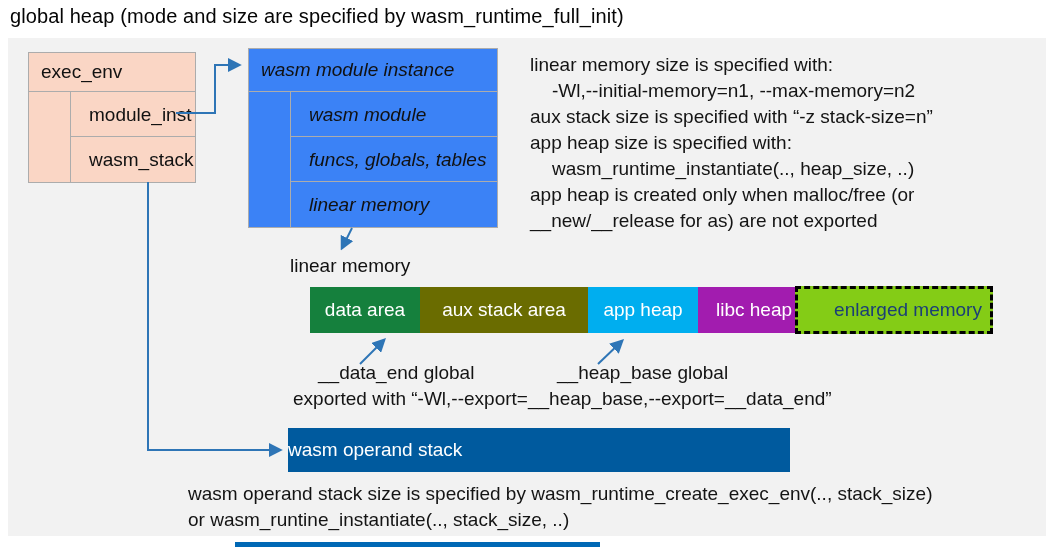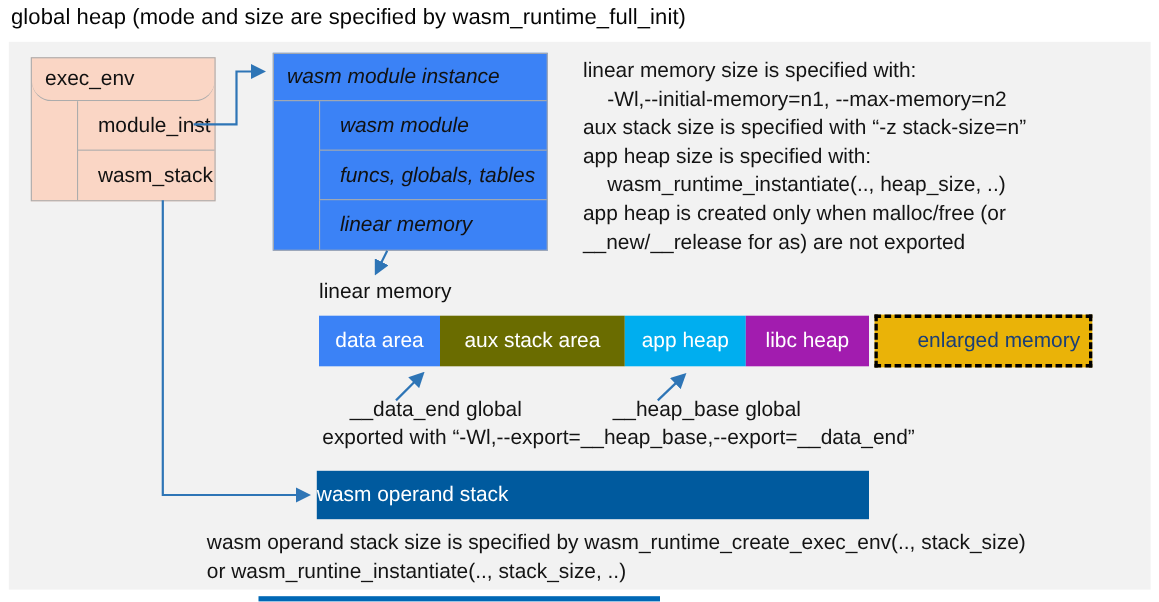--- a/index.html
+++ b/index.html
@@ -17,39 +17,39 @@
     background:#F2F2F2;
   }
   .box { position:absolute; border:1px solid #ACACAC; box-sizing:border-box; font-size:19px; }
   .box .box-title { border-bottom:1px solid #ACACAC; padding-left:12px; white-space:nowrap; }
   .box .box-row {
     margin-left:41px; border-left:1px solid #ACACAC; border-bottom:1px solid #ACACAC;
     height:45px; line-height:45px; padding-left:18px; box-sizing:border-box; white-space:nowrap;
   }
   .box .box-row:last-child { border-bottom:none; }
   #exec-env { left:28px; top:52px; width:168px; background:#FAD6C5; }
-  #exec-env .box-title { height:38px; line-height:38px;border-radius:18px; }
+  #exec-env .box-title { height:38px; line-height:38px; }
   #module-instance { left:248px; top:48px; width:250px; background:#3b82f6;font-style:italic; }
   #module-instance .box-title { height:42px; line-height:42px; }
   .notes { position:absolute; left:530px; top:52px; font-size:19px; line-height:26px; color:#141414; }
   .notes .line { white-space:nowrap; }
   .notes .ind { padding-left:22px; }
   #linmem-label { position:absolute; left:290px; top:255px; font-size:19px; }
   #mem-bar { position:absolute; left:290px; top:287px; height:46px; display:flex; }
   #mem-bar .seg {
     height:46px; line-height:46px; text-align:center; color:#ffffff;
     font-size:19px; white-space:nowrap; box-sizing:border-box;
   }
   #mem-bar .seg:nth-child(1){ width:110px; }
   #mem-bar .seg:nth-child(2){ width:168px; }
   #mem-bar .seg:nth-child(3){ width:110px; }
   #mem-bar .seg:nth-child(4){ width:112px; }
   #enlarged {
     position:absolute; left:795px; top:286px; width:198px; height:48px;
-    border:3px dashed #000; box-sizing:border-box; background:#eab308;
+    border:3px dashed #000; box-sizing:border-box; background:#84cc16;
     text-align:center; line-height:42px; font-size:19px;padding-left:28px;
   }
   .annot { position:absolute; font-size:19px; color:#141414; white-space:nowrap; }
   #annot-data-end { left:318px; top:362px; }
   #annot-heap-base { left:557px; top:362px; }
   #annot-export { left:293px; top:388px; }
   #operand-bar {
     position:absolute; left:288px; top:428px; width:502px; height:44px;
     color:#ffffff; font-size:19px; text-align:left; line-height:44px;
   }
@@ -85,21 +85,21 @@
     <div class="line ind">-Wl,--initial-memory=n1, --max-memory=n2</div>
     <div class="line">aux stack size is specified with “-z stack-size=n”</div>
     <div class="line">app heap size is specified with:</div>
     <div class="line ind">wasm_runtime_instantiate(.., heap_size, ..)</div>
     <div class="line">app heap is created only when malloc/free (or</div>
     <div class="line">__new/__release for as) are not exported</div>
   </div>
 
   <div id="linmem-label">linear memory</div>
   <div id="mem-bar">
-    <div class="seg" style="background-color: #3b82f6;">data area</div>
+    <div class="seg" style="background-color: #15803d; margin-left: 20px;">data area</div>
     <div class="seg" style="background-color: rgb(106, 108, 0);">aux stack area</div>
     <div class="seg" style="background-color: rgb(0, 174, 239);">app heap</div>
     <div class="seg" style="background-color: #a21caf;">libc heap</div>
   </div>
   <div id="enlarged" style="color: rgb(27, 63, 119);">enlarged memory</div>
 
   <div class="annot" id="annot-data-end">__data_end global</div>
   <div class="annot" id="annot-heap-base">__heap_base global</div>
   <div class="annot" id="annot-export">exported with “-Wl,--export=__heap_base,--export=__data_end”</div>
 

